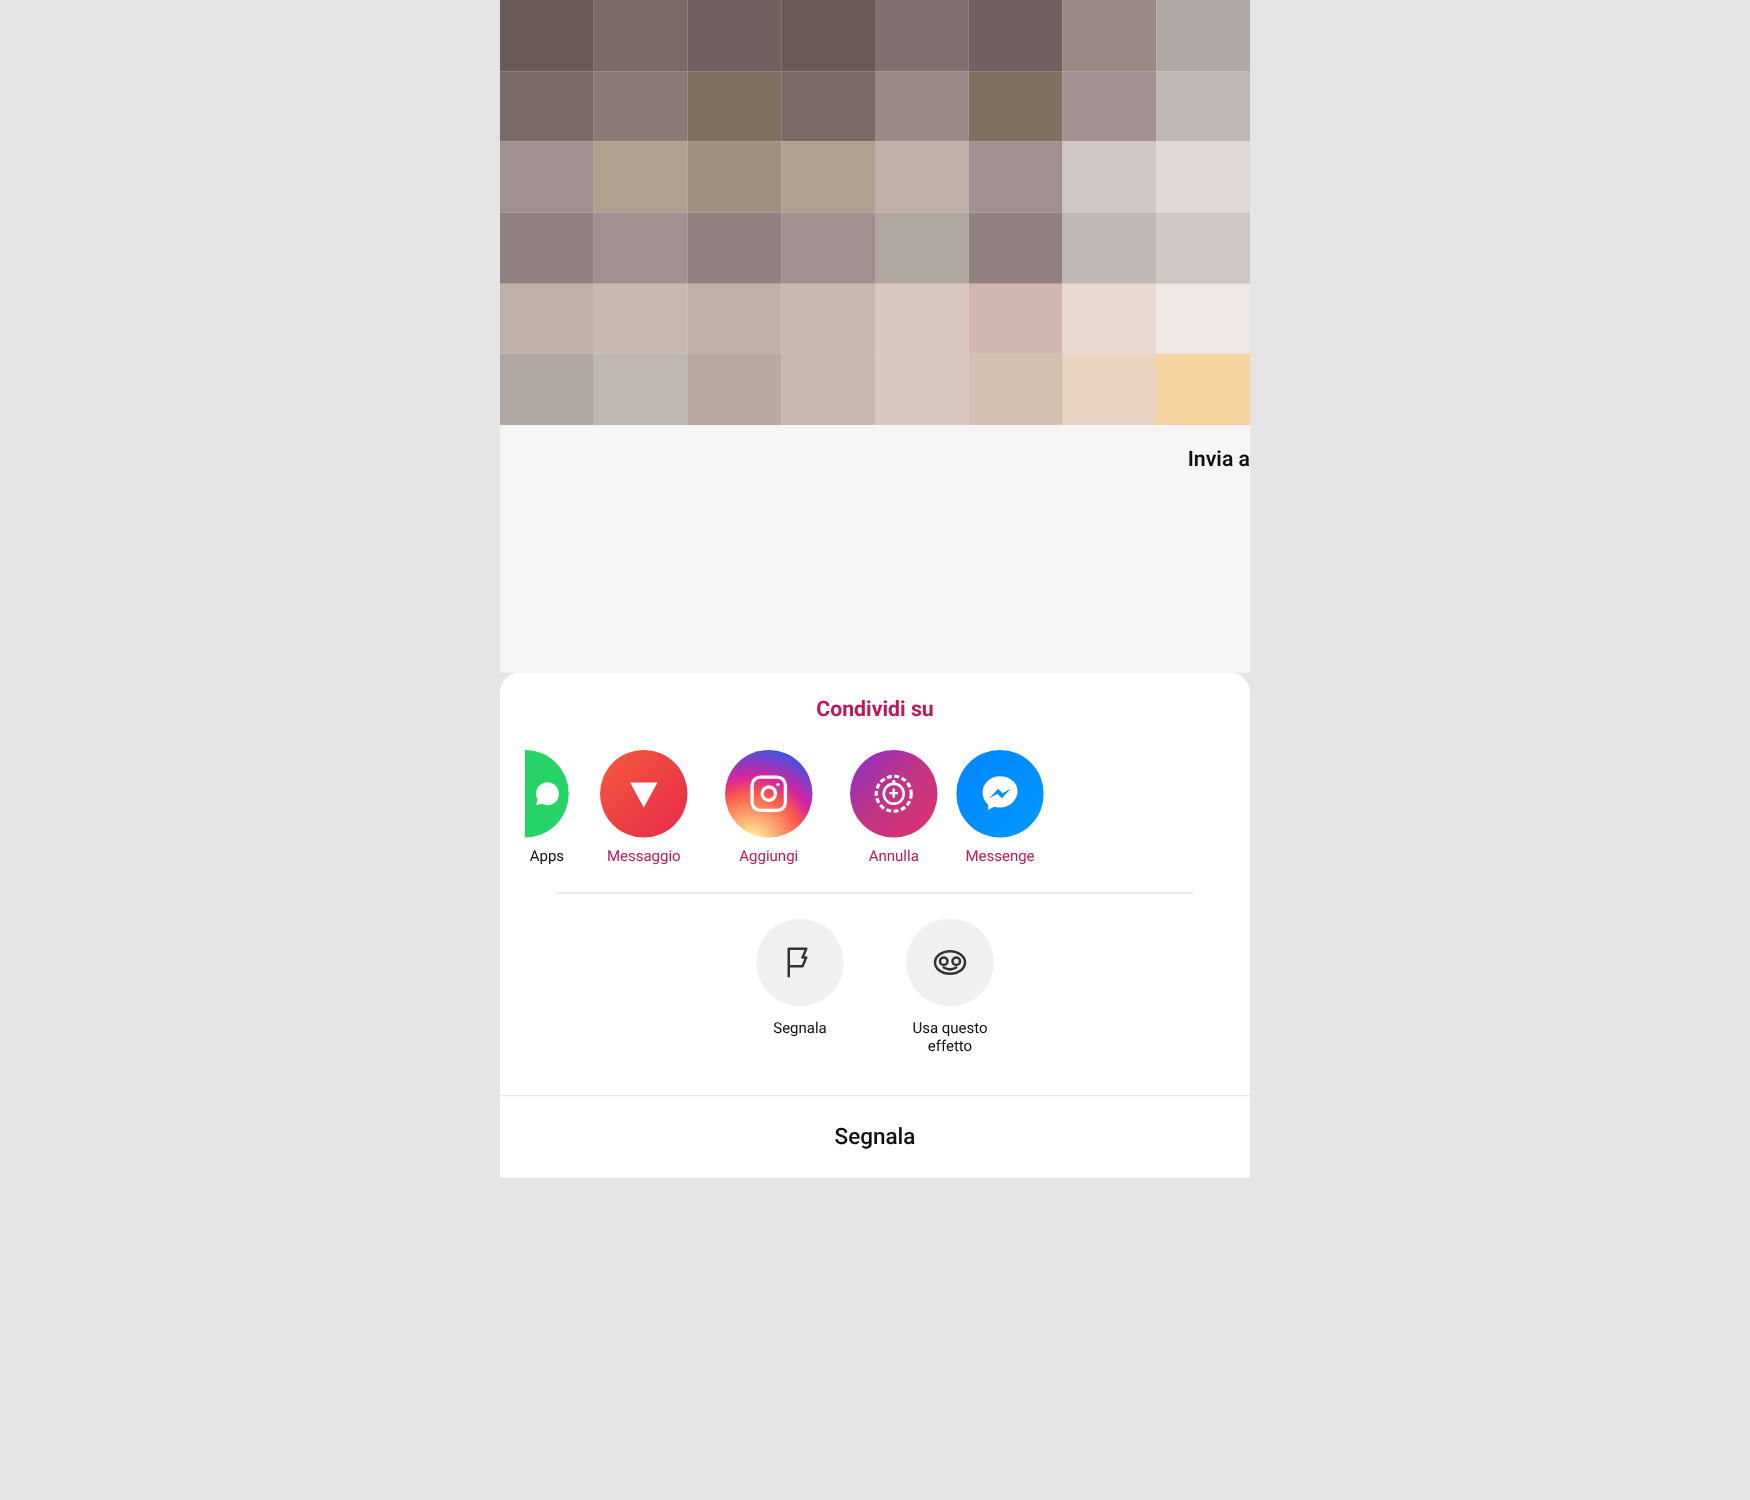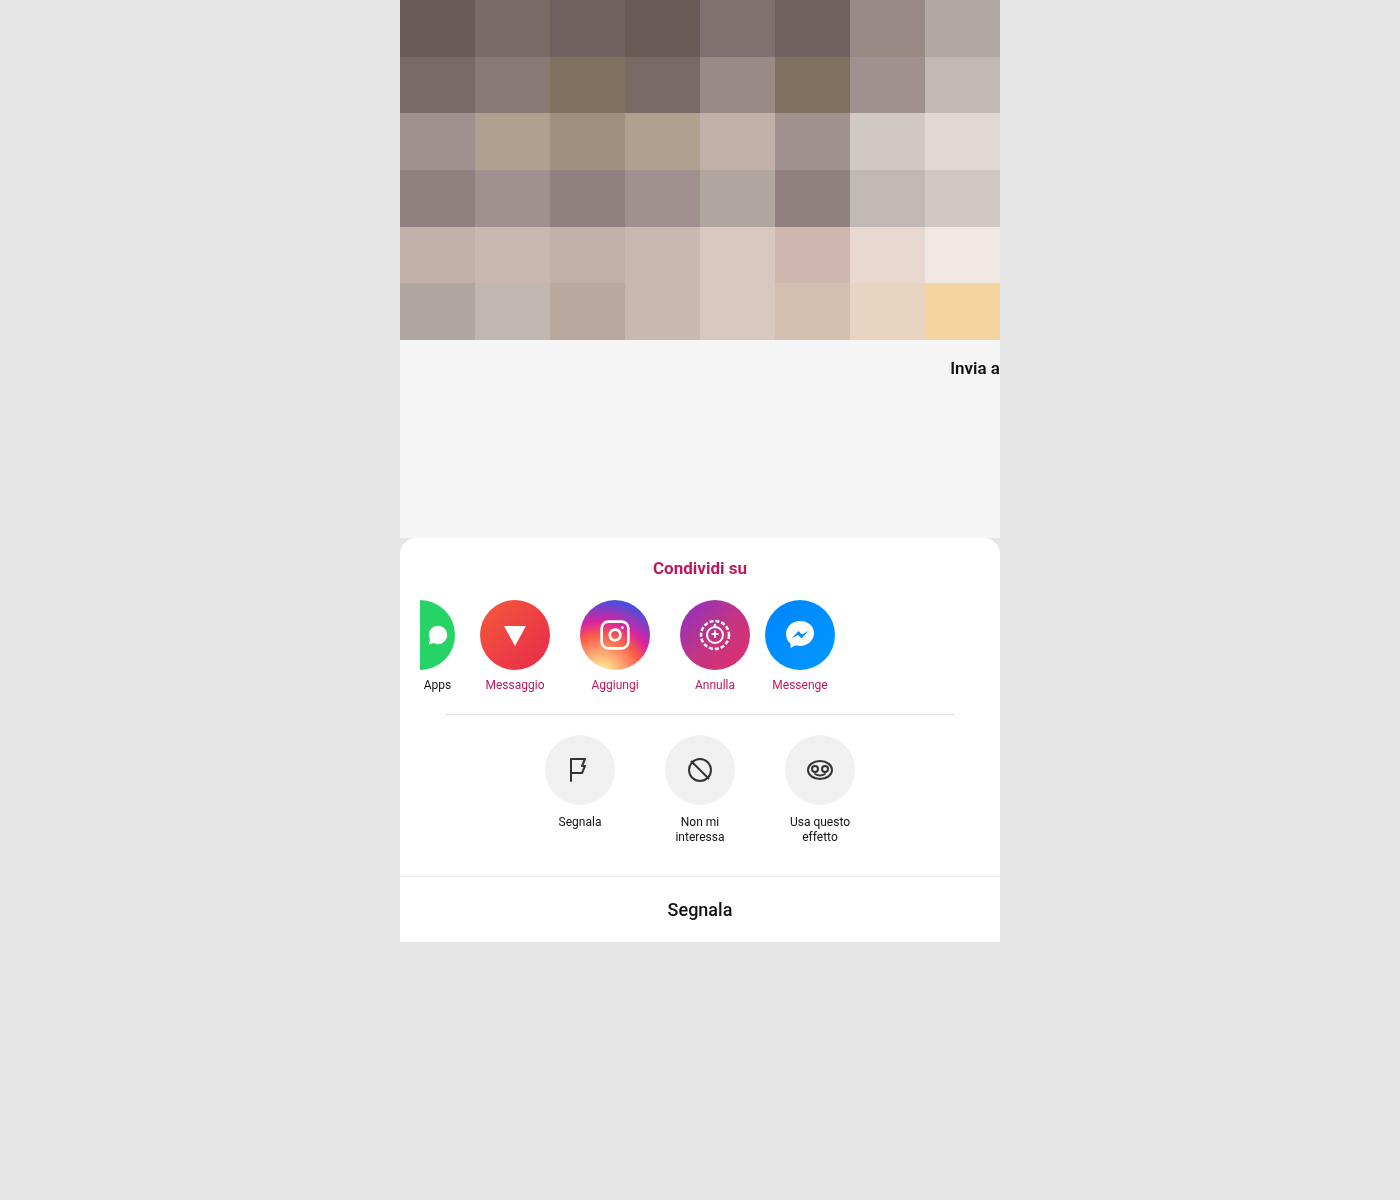--- a/index.html
+++ b/index.html
@@ -359,29 +359,20 @@
 
       <div class="action-item">
         <div class="action-circle">
           <svg width="30" height="30" viewBox="0 0 30 30" fill="none">
             <path d="M6 4v22M6 4h14l-3 7h3l-3 7H6" stroke="#333" stroke-width="2" stroke-linecap="round" stroke-linejoin="round"></path>
           </svg>
         </div>
         <span class="action-label">Segnala</span>
       </div>
 
-      <div class="action-item">
-        <div class="action-circle">
-          <svg width="30" height="30" viewBox="0 0 30 30" fill="none">
-            <circle cx="15" cy="15" r="11" stroke="#333" stroke-width="2"></circle>
-            <line x1="6" y1="6" x2="24" y2="24" stroke="#333" stroke-width="2"></line>
-          </svg>
-        </div>
-        <span class="action-label">Non mi interessa</span>
-      </div>
 
       <div class="action-item">
         <div class="action-circle">
           <svg width="30" height="30" viewBox="0 0 30 30" fill="none">
             <ellipse cx="15" cy="15" rx="12" ry="9" stroke="#333" stroke-width="2"></ellipse>
             <circle cx="10" cy="14" r="3" stroke="#333" stroke-width="2"></circle>
             <circle cx="20" cy="14" r="3" stroke="#333" stroke-width="2"></circle>
             <path d="M10 19 Q15 22 20 19" stroke="#333" stroke-width="2" stroke-linecap="round"></path>
           </svg>
         </div>

